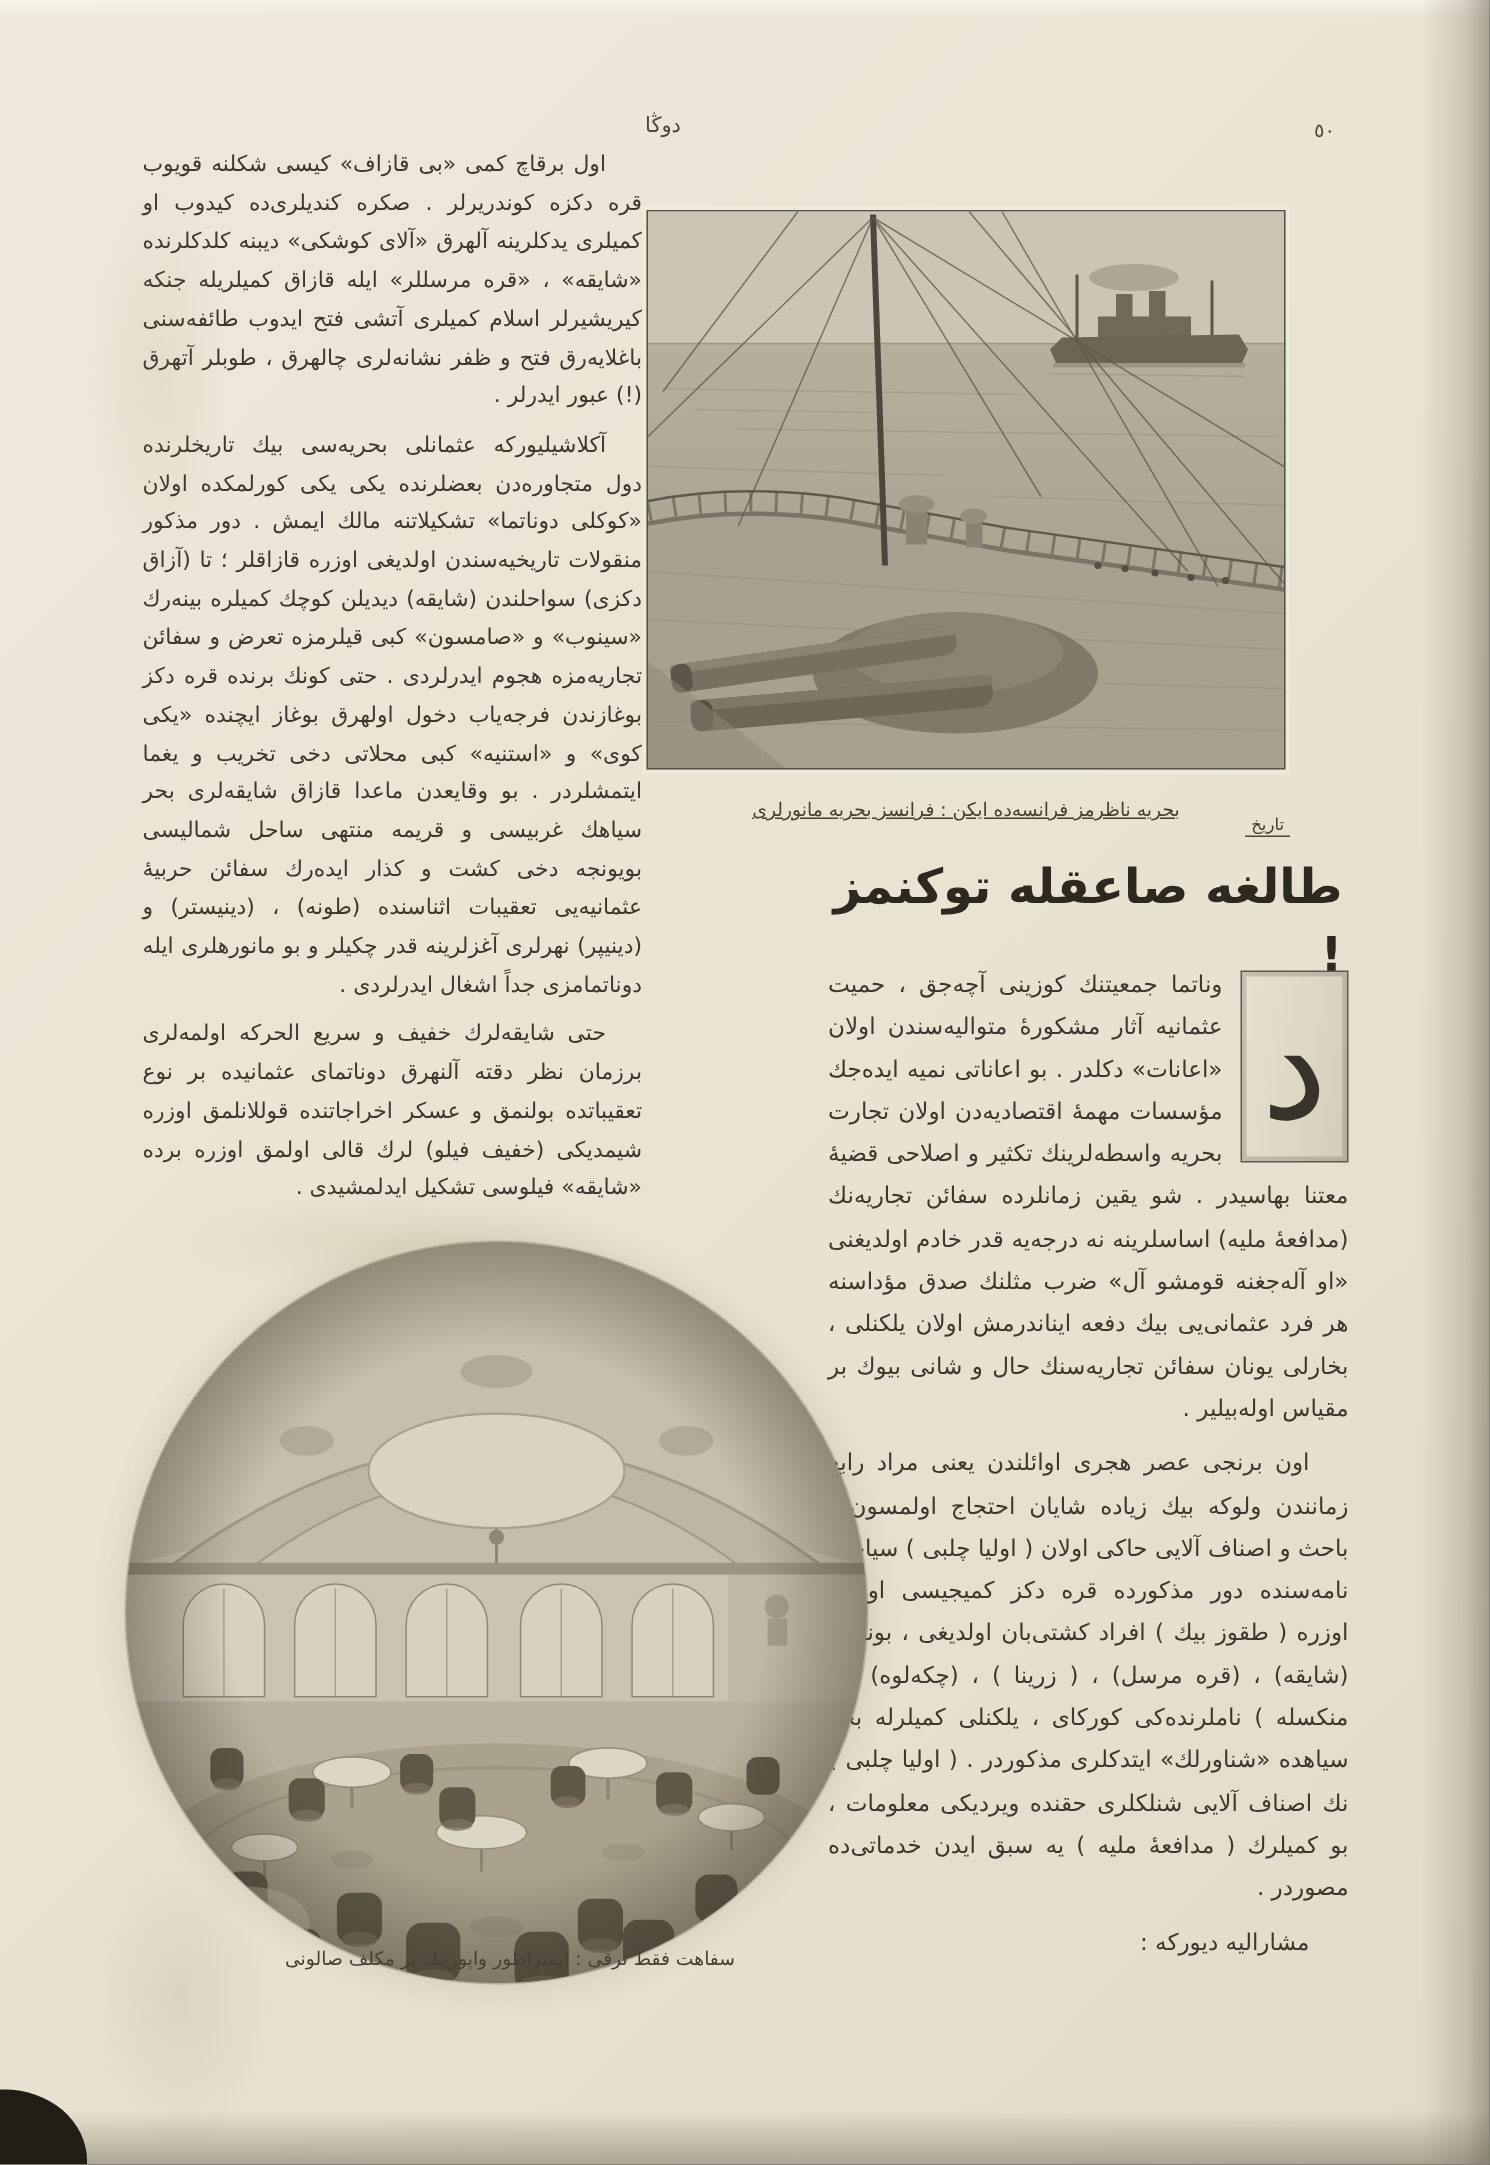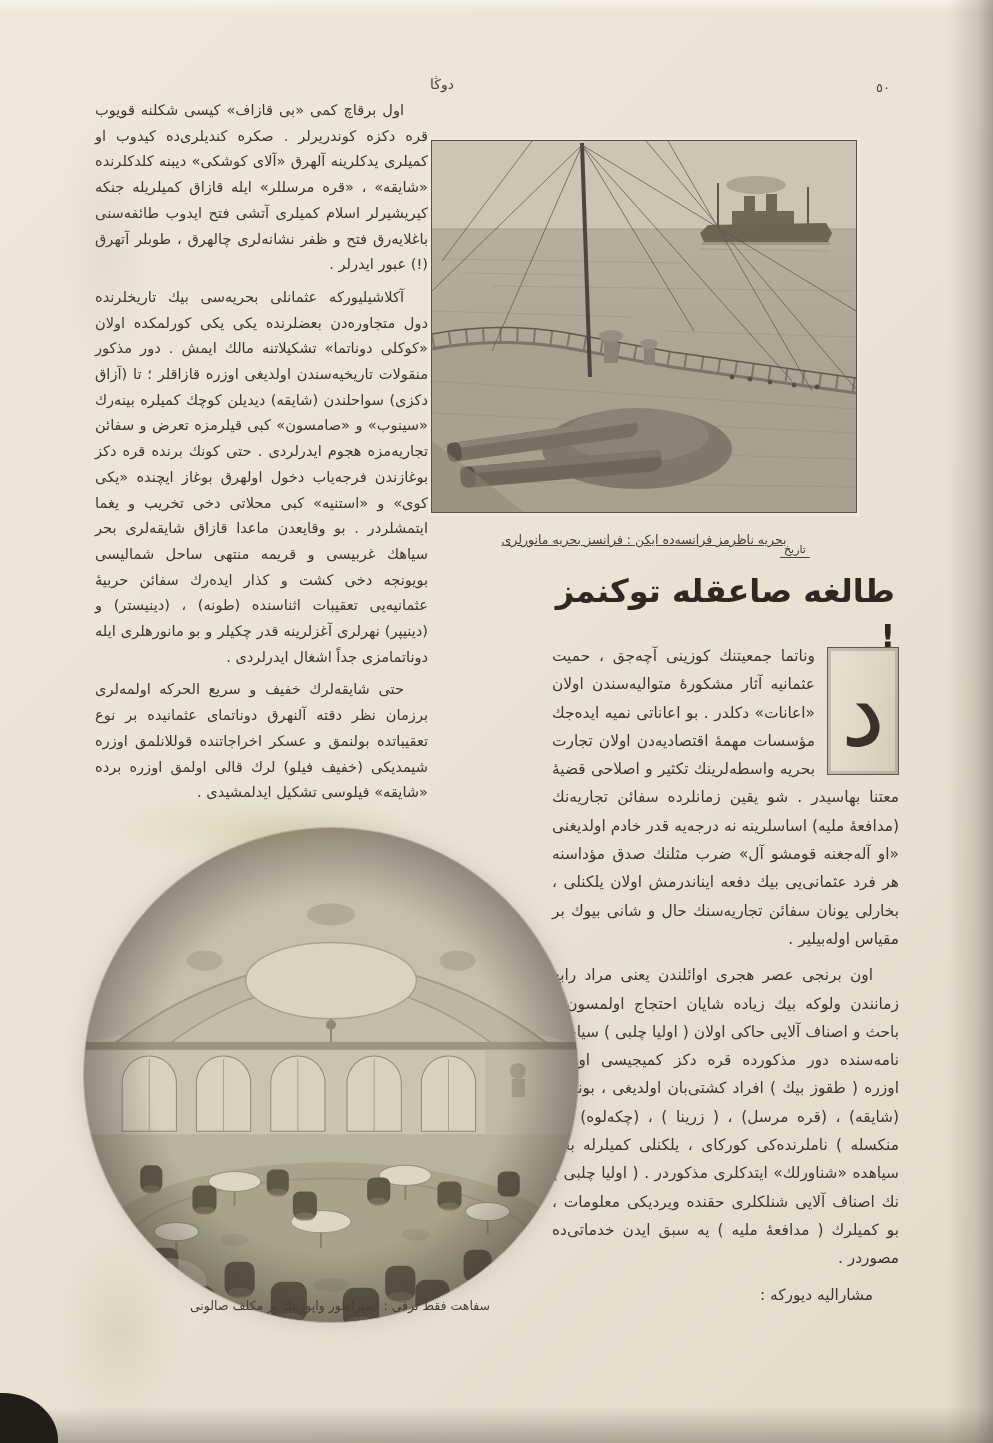--- a/index.html
+++ b/index.html
@@ -11,21 +11,21 @@
   .abs{position:absolute;}
   .rtl{direction:rtl;unicode-bidi:isolate;}
   .header-title{top:76px;left:430px;width:120px;text-align:left;font-size:14px;letter-spacing:1px;color:#4c463b;}
   .page-num{top:80px;left:838px;width:52px;font-size:13px;color:#4c463b;text-align:right;}
   .lcol{top:97px;left:95px;width:333px;font-size:14.6px;line-height:25.7px;text-align:justify;}
   .lcol p{margin:0 0 7px 0;text-indent:24px;}
   .photo-frame{border:1px solid #57524a;box-sizing:border-box;background:#c9c2b0;box-shadow:0 0 0 3px rgba(240,236,224,.6);}
   .photo-ship{top:140px;left:431px;width:426px;height:373px;}
   .caption{font-size:12.5px;color:#454035;text-align:center;}
   .caption-ship{top:532px;left:431px;width:426px;text-decoration:underline;}
-  .kicker{top:543px;left:780px;width:80px;text-align:left;font-size:11px;color:#3f392f;}
+  .kicker{top:543px;left:780px;width:80px;text-align:right;font-size:11px;color:#3f392f;}
   .kicker span{border-bottom:1px solid #4c463b;padding:0 4px 1px 4px;}
   .headline{top:569px;left:543px;width:352px;font-size:32px;font-weight:bold;color:#2e2920;line-height:1.4;}
   .rcol{top:642px;left:552px;width:347px;font-size:15.4px;line-height:28.3px;text-align:justify;}
   .rcol p{margin:0 0 8px 0;text-indent:26px;}
   .rcol p.opening{text-indent:0;}
   .rcol p.sayer{text-indent:26px;margin-bottom:4px;}
   .dropcap-box{
     float:right;width:70px;height:126px;margin:5px 0 6px 12px;
     border:1px solid #5f5950;box-shadow:inset 0 0 0 3px rgba(95,89,80,.25);
     display:flex;align-items:center;justify-content:center;

